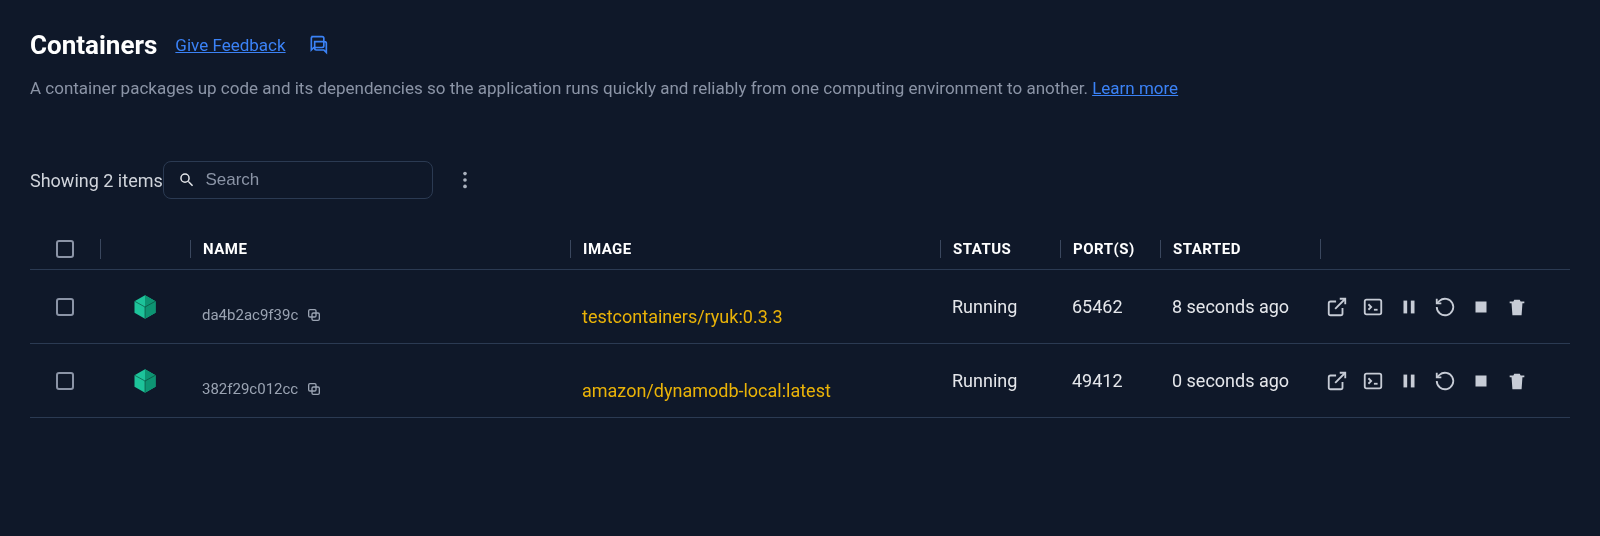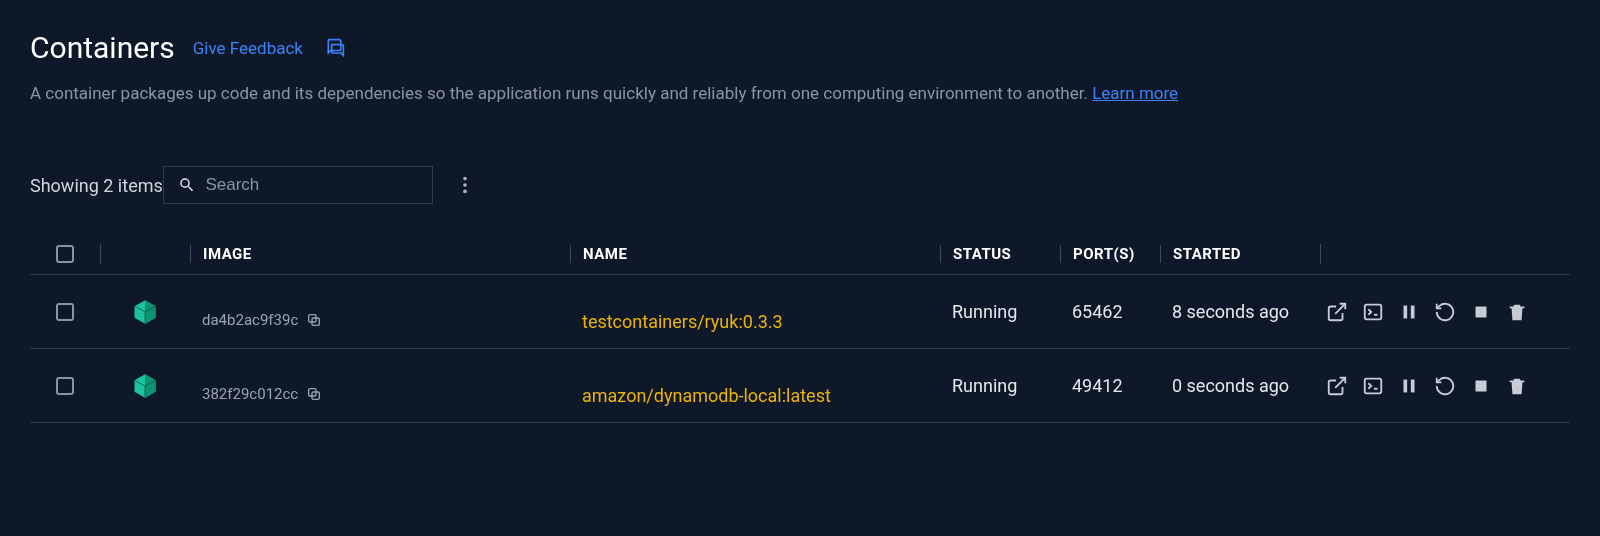--- a/index.html
+++ b/index.html
@@ -12,26 +12,27 @@
       overflow: hidden;
     }
     .page { padding: 30px; }
     .header-row {
       display: flex;
       align-items: center;
       gap: 18px;
       margin-bottom: 18px;
     }
     .title {
-      font-size: 30px;
-      font-weight: 400;
+      font-size: 26px;
+      font-weight: 700;
       color: #ffffff;
     }
     .feedback-link {
       color: #3b82f6;
+      text-decoration: underline;
       font-size: 17px;
       display: inline-flex;
       align-items: center;
       gap: 22px;
       cursor: pointer;
     }
     .feedback-link svg { width: 20px; height: 20px; }
     .description {
       color: #8b94a6;
       font-size: 17px;
@@ -54,21 +55,21 @@
     .toolbar-right {
       display: flex;
       align-items: center;
       gap: 20px;
     }
     .search-box {
       display: flex;
       align-items: center;
       background: transparent;
       border: 1px solid #2b3a52;
-      border-radius: 0;
+      border-radius: 8px;
       padding: 8px 14px;
       width: 270px;
     }
     .search-box svg { width: 20px; height: 20px; fill: #aab1bd; margin-right: 10px; }
     .search-input {
       background: transparent;
       border: none;
       outline: none;
       color: #e5e7eb;
       font-size: 17px;
@@ -161,22 +162,22 @@
       </div>
     </div>
   </div>
 
   <div class="table">
     <div class="thead">
       <div class="checkbox-cell">
           <div class="chk"></div>
         </div>
       <div class="th blank"></div>
+      <div class="th">NAME</div>
       <div class="th">IMAGE</div>
-      <div class="th">NAME</div>
       <div class="th">STATUS</div>
       <div class="th">PORT(S)</div>
       <div class="th">STARTED</div>
       <div class="th blank"></div>
     </div>
 
     <div class="trow">
       <div class="checkbox-cell">
           <div class="chk"></div>
         </div>

